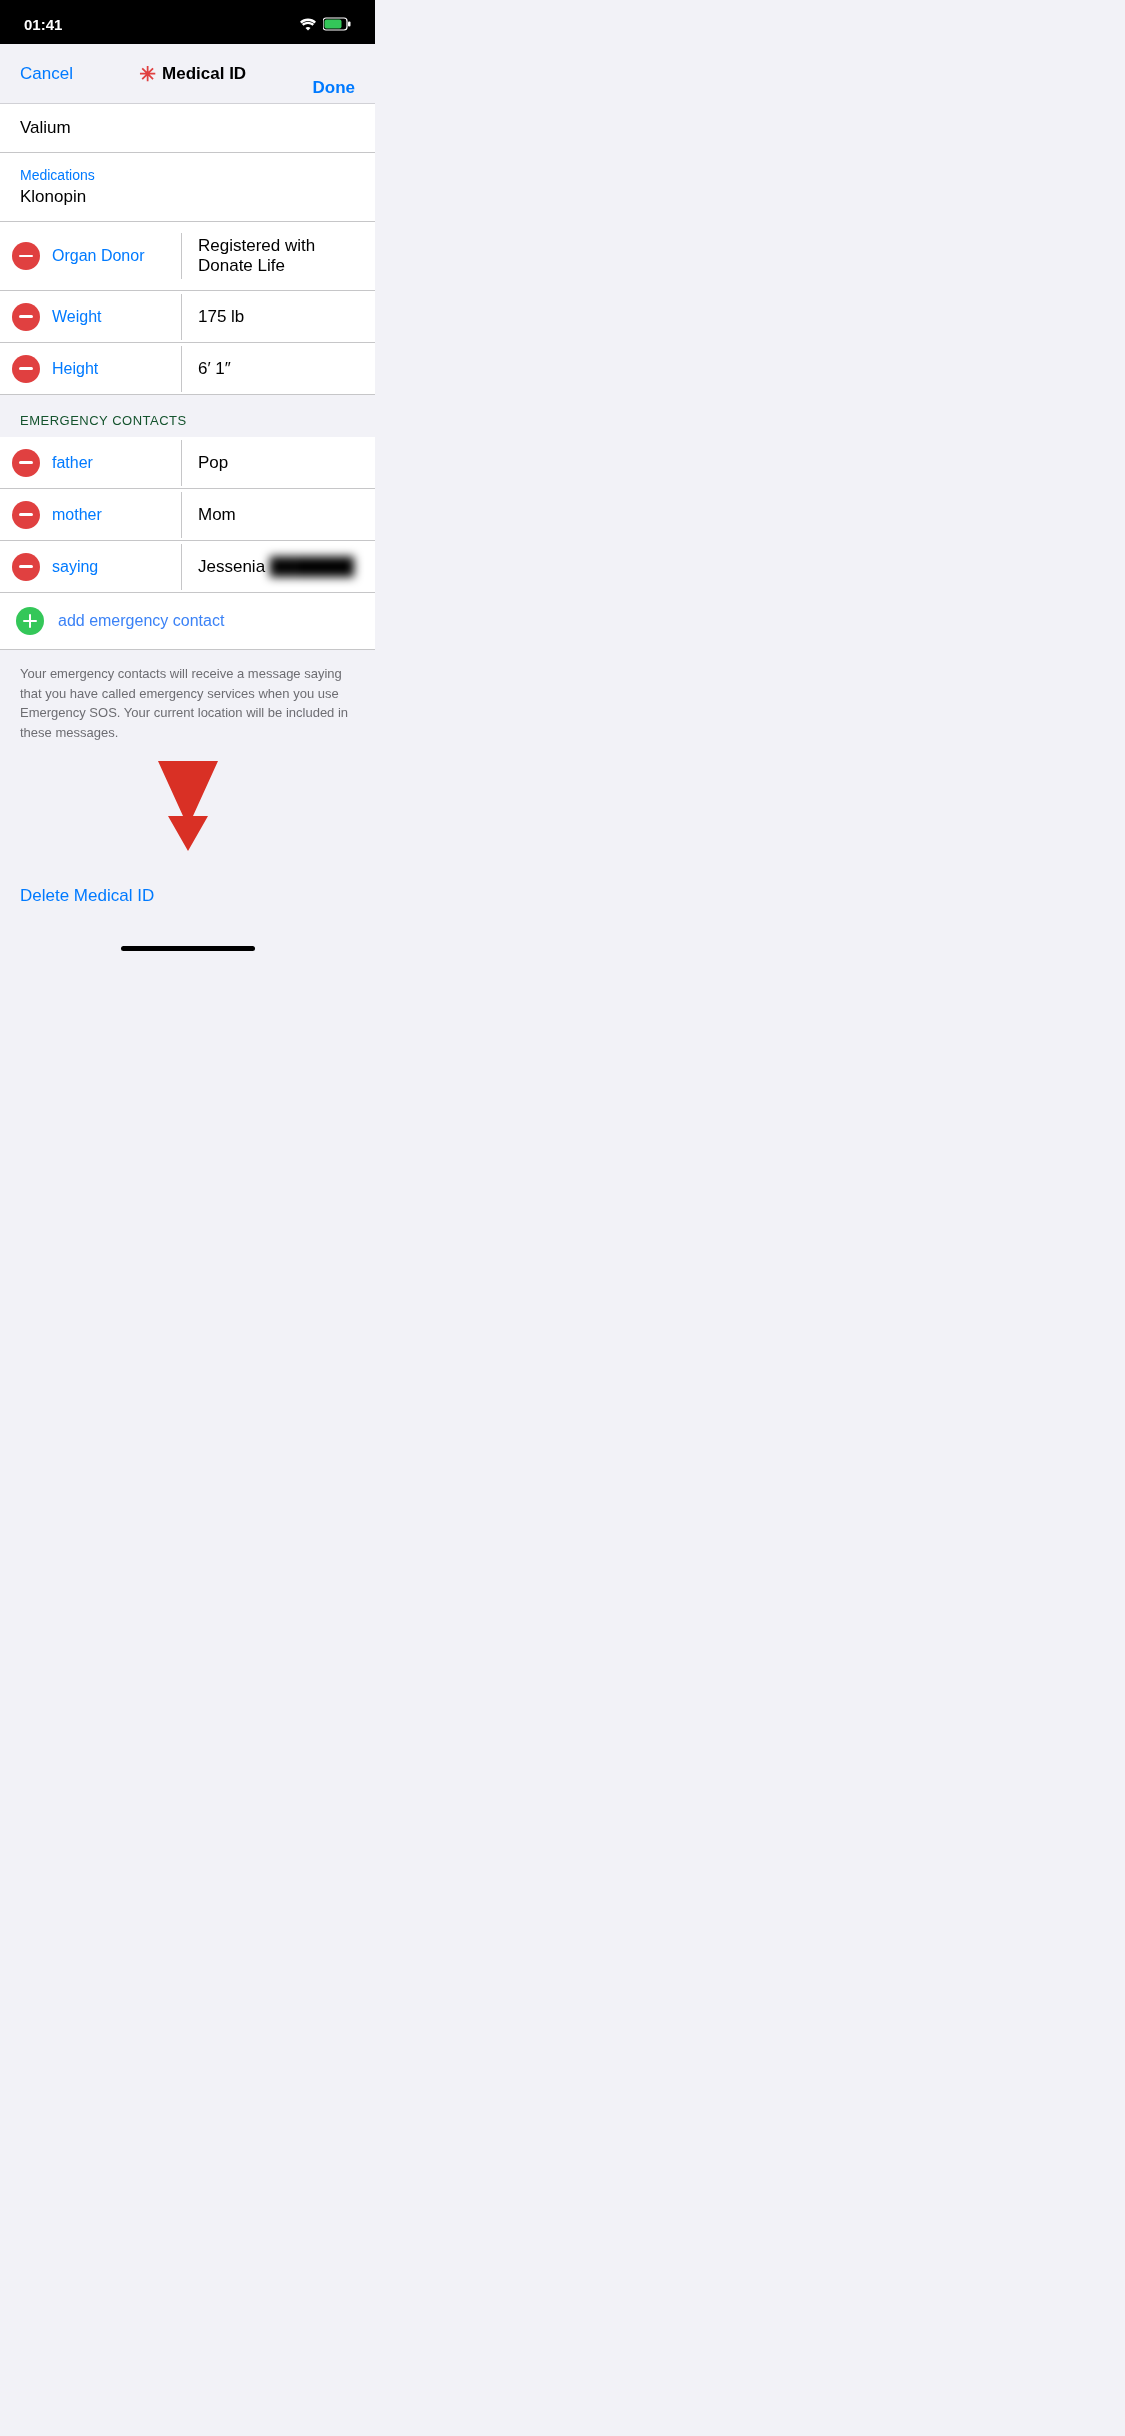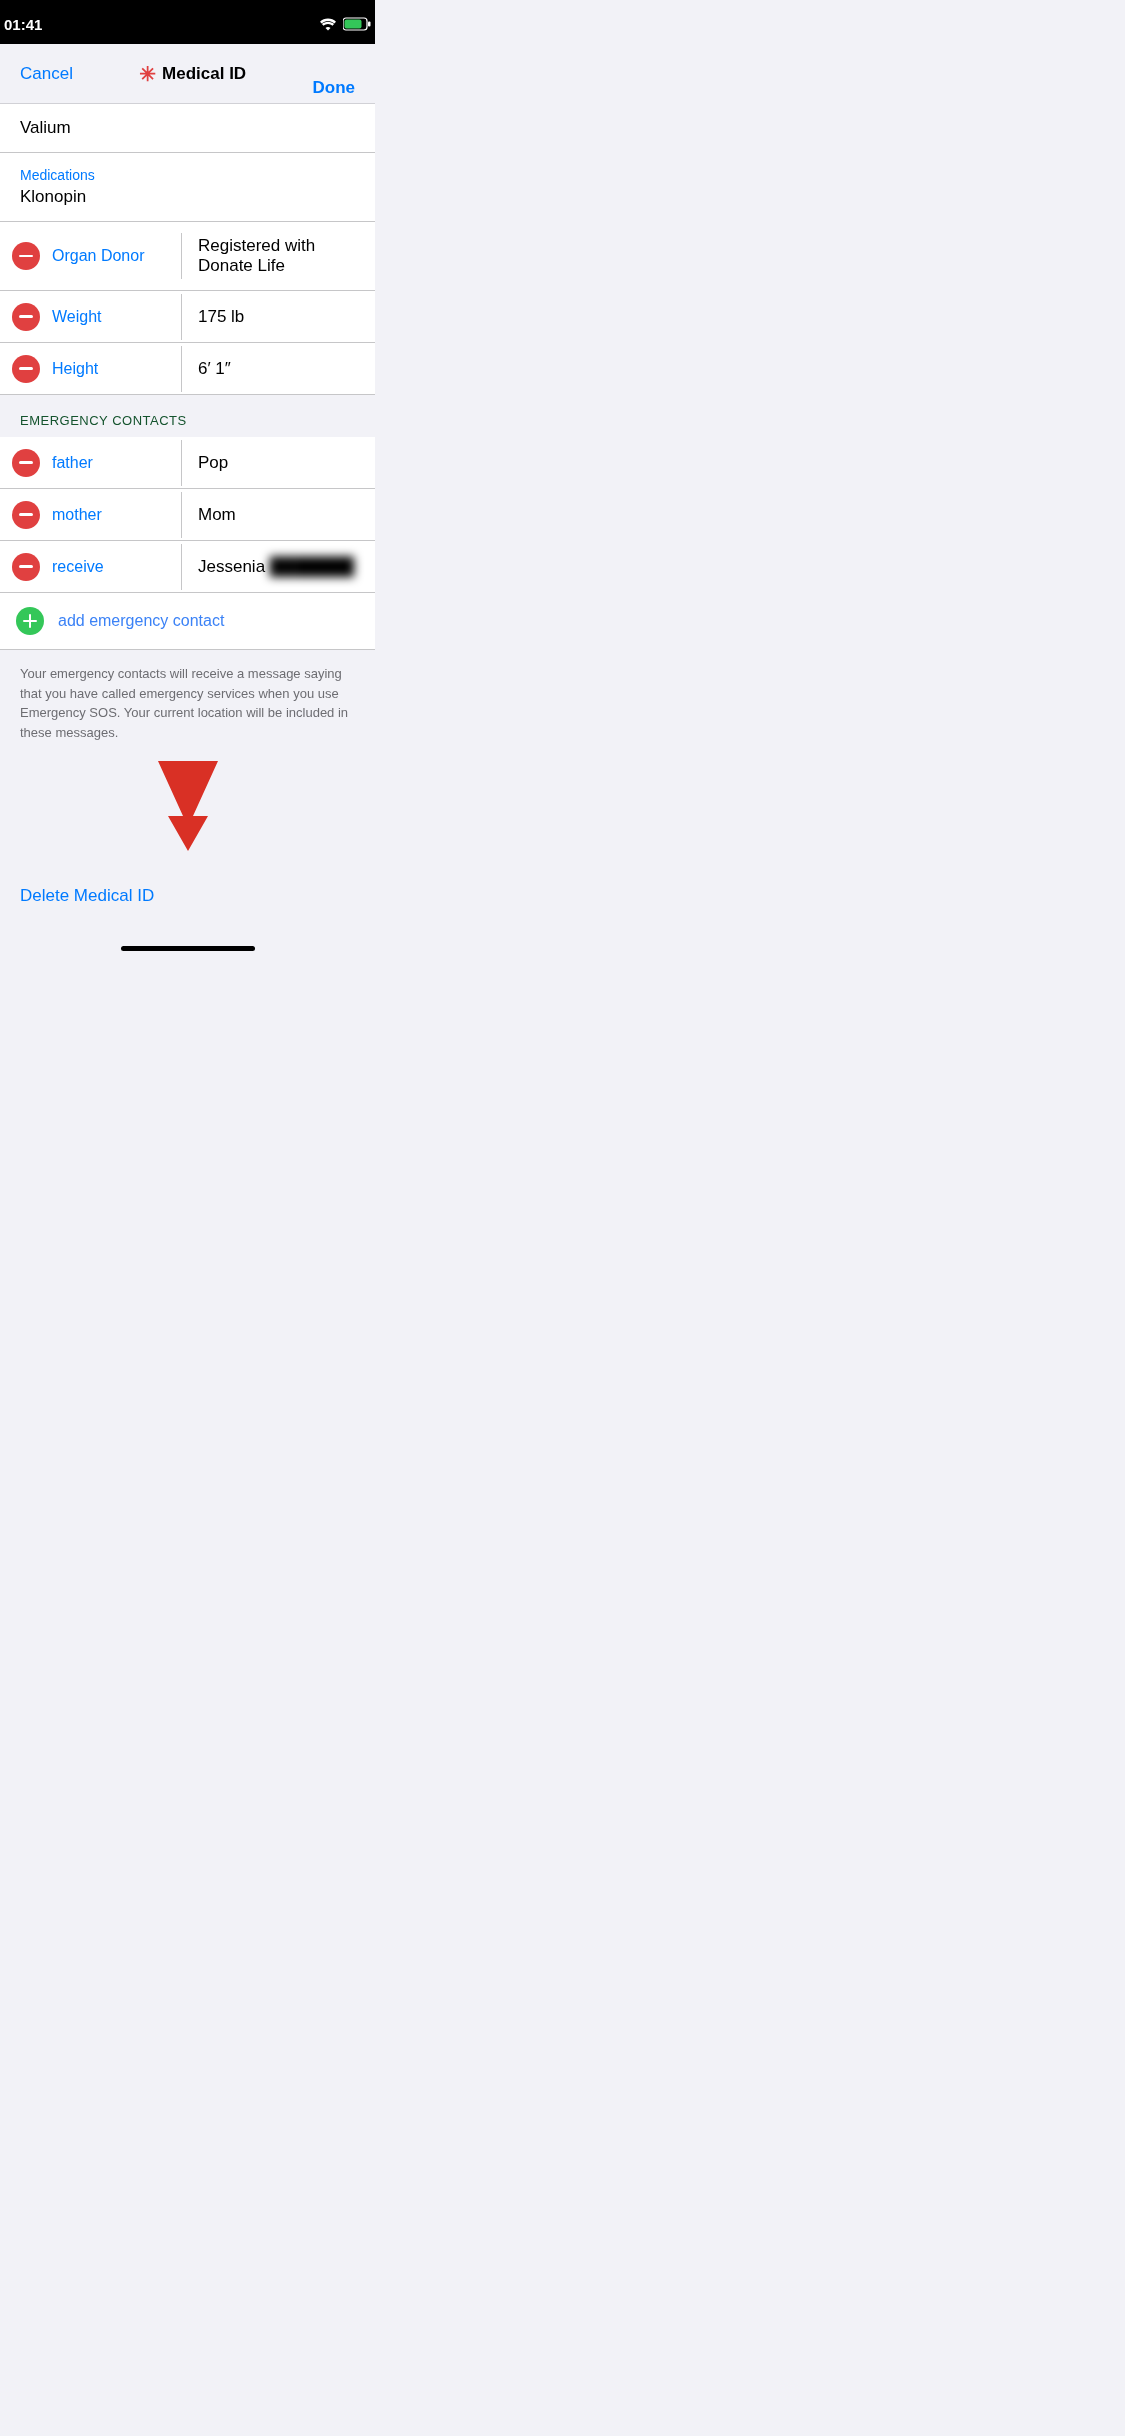--- a/index.html
+++ b/index.html
@@ -12,21 +12,21 @@
       overflow-x: hidden;
     }
 
     
     .status-bar {
       background: #000;
       color: #fff;
       display: flex;
       justify-content: space-between;
       align-items: center;
-      padding: 14px 4px 10px;
+      padding: 14px 24px 10px;
       height: 44px;
     }
     .status-time {
       font-size: 15px;
       font-weight: 600;
     }
     .status-icons {
       display: flex;
       align-items: center;
       gap: 6px;
@@ -365,21 +365,21 @@
       <div class="row-value-col">
         <span class="row-value">Mom</span>
       </div>
     </div>
 
     <div class="table-row">
       <div class="minus-btn">
         <div class="minus-circle"></div>
       </div>
       <div class="row-label-col">
-        <span class="row-label">receive</span>
+        <span class="row-label">saying</span>
       </div>
       <div class="row-value-col">
         <span class="row-value">Jessenia </span><span class="row-value-blur">███████</span>
       </div>
     </div>
 
     <div class="add-row">
       <div class="plus-circle"></div>
       <span class="add-row-label">add emergency contact</span>
     </div>

